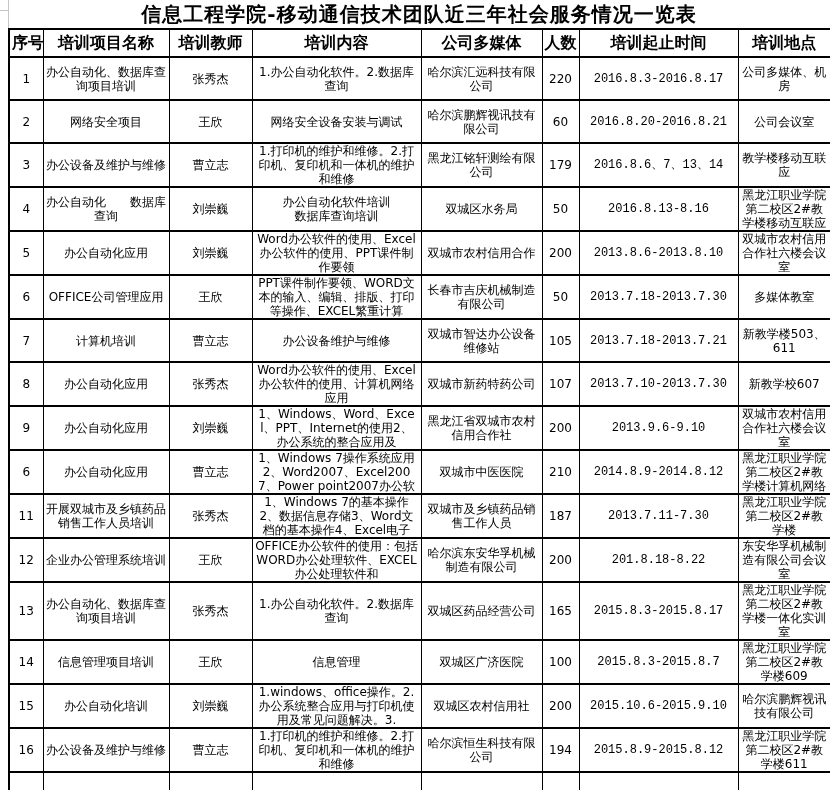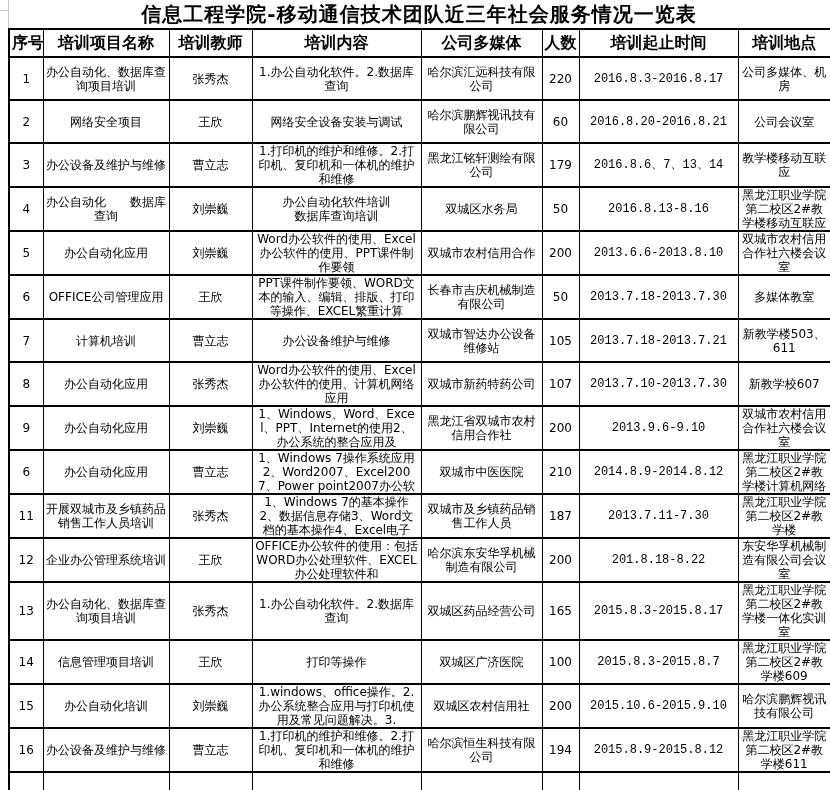--- a/index.html
+++ b/index.html
@@ -130,21 +130,21 @@
           <td class="col6">2016.8.13-8.16</td>
           <td class="col7">黑龙江职业学院第二校区2#教学楼移动互联应</td>
         </tr>
         <tr>
           <td class="col0">5</td>
           <td class="col1">办公自动化应用</td>
           <td class="col2">刘崇巍</td>
           <td class="col3">Word办公软件的使用、Excel办公软件的使用、PPT课件制作要领</td>
           <td class="col4">双城市农村信用合作</td>
           <td class="col5">200</td>
-          <td class="col6">2013.6.6-2013.8.10</td>
+          <td class="col6">2013.8.6-2013.8.10</td>
           <td class="col7">双城市农村信用合作社六楼会议室</td>
         </tr>
         <tr>
           <td class="col0">6</td>
           <td class="col1">OFFICE公司管理应用</td>
           <td class="col2">王欣</td>
           <td class="col3">PPT课件制作要领、WORD文本的输入、编辑、排版、打印等操作、EXCEL繁重计算</td>
           <td class="col4">长春市吉庆机械制造有限公司</td>
           <td class="col5">50</td>
           <td class="col6">2013.7.18-2013.7.30</td>
@@ -217,21 +217,21 @@
           <td class="col3">1.办公自动化软件。2.数据库查询</td>
           <td class="col4">双城区药品经营公司</td>
           <td class="col5">165</td>
           <td class="col6">2015.8.3-2015.8.17</td>
           <td class="col7">黑龙江职业学院第二校区2#教学楼一体化实训室</td>
         </tr>
         <tr>
           <td class="col0">14</td>
           <td class="col1">信息管理项目培训</td>
           <td class="col2">王欣</td>
-          <td class="col3">打印等操作</td>
+          <td class="col3">信息管理</td>
           <td class="col4">双城区广济医院</td>
           <td class="col5">100</td>
           <td class="col6">2015.8.3-2015.8.7</td>
           <td class="col7">黑龙江职业学院第二校区2#教学楼609</td>
         </tr>
         <tr>
           <td class="col0">15</td>
           <td class="col1">办公自动化培训</td>
           <td class="col2">刘崇巍</td>
           <td class="col3">1.windows、office操作。2.办公系统整合应用与打印机使用及常见问题解决。3.</td>

